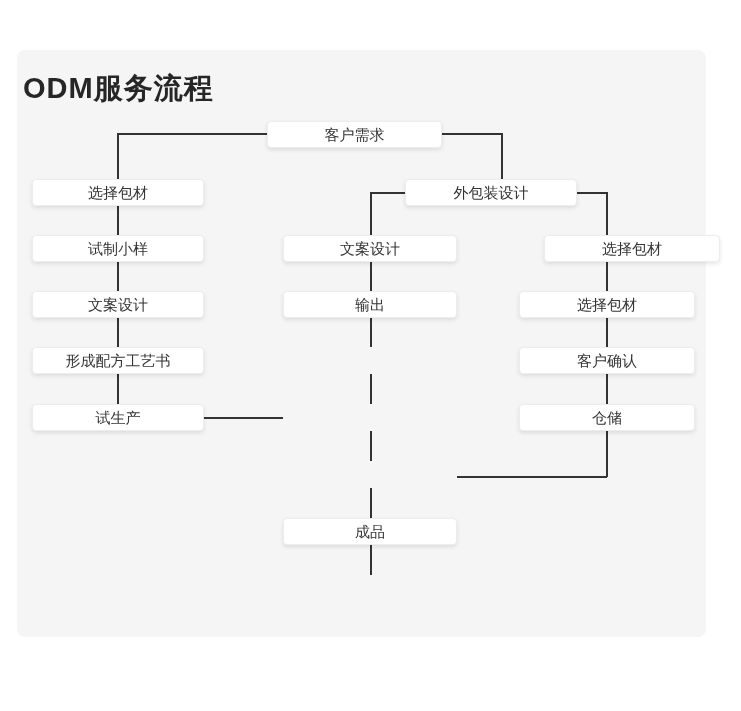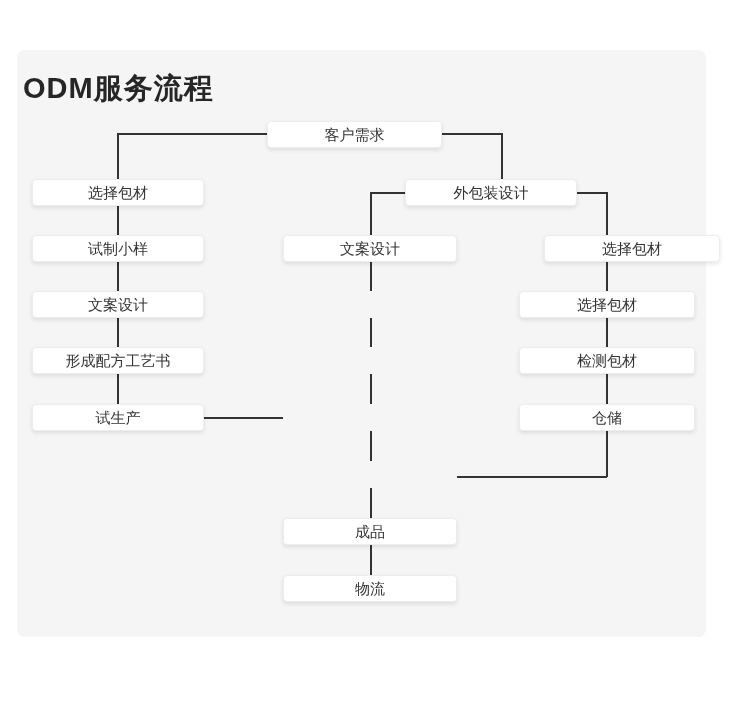--- a/index.html
+++ b/index.html
@@ -90,20 +90,20 @@
 
   <div class="node" style="left:32px;top:179px;width:172px">选择包材</div>
   <div class="node" style="left:32px;top:235px;width:172px">试制小样</div>
   <div class="node" style="left:32px;top:291px;width:172px">文案设计</div>
   <div class="node" style="left:32px;top:347px;width:172px">形成配方工艺书</div>
   <div class="node" style="left:32px;top:404px;width:172px">试生产</div>
 
   <div class="node" style="left:405px;top:179px;width:172px">外包装设计</div>
 
   <div class="node" style="left:283px;top:235px;width:174px">文案设计</div>
+  <div class="node" style="left:283px;top:291px;width:174px">输出</div>
   <div class="node" style="left:283px;top:518px;width:174px">成品</div>
-  <div class="node" style="left:283px;top:575px;width:174px">物流</div>
 
   <div class="node" style="left:544px;top:235px;width:176px">选择包材</div>
   <div class="node" style="left:519px;top:291px;width:176px">选择包材</div>
-  <div class="node" style="left:519px;top:347px;width:176px">检测包材</div>
+  <div class="node" style="left:519px;top:347px;width:176px">客户确认</div>
   <div class="node" style="left:519px;top:404px;width:176px">仓储</div>
 </div>
 
 </body></html>

